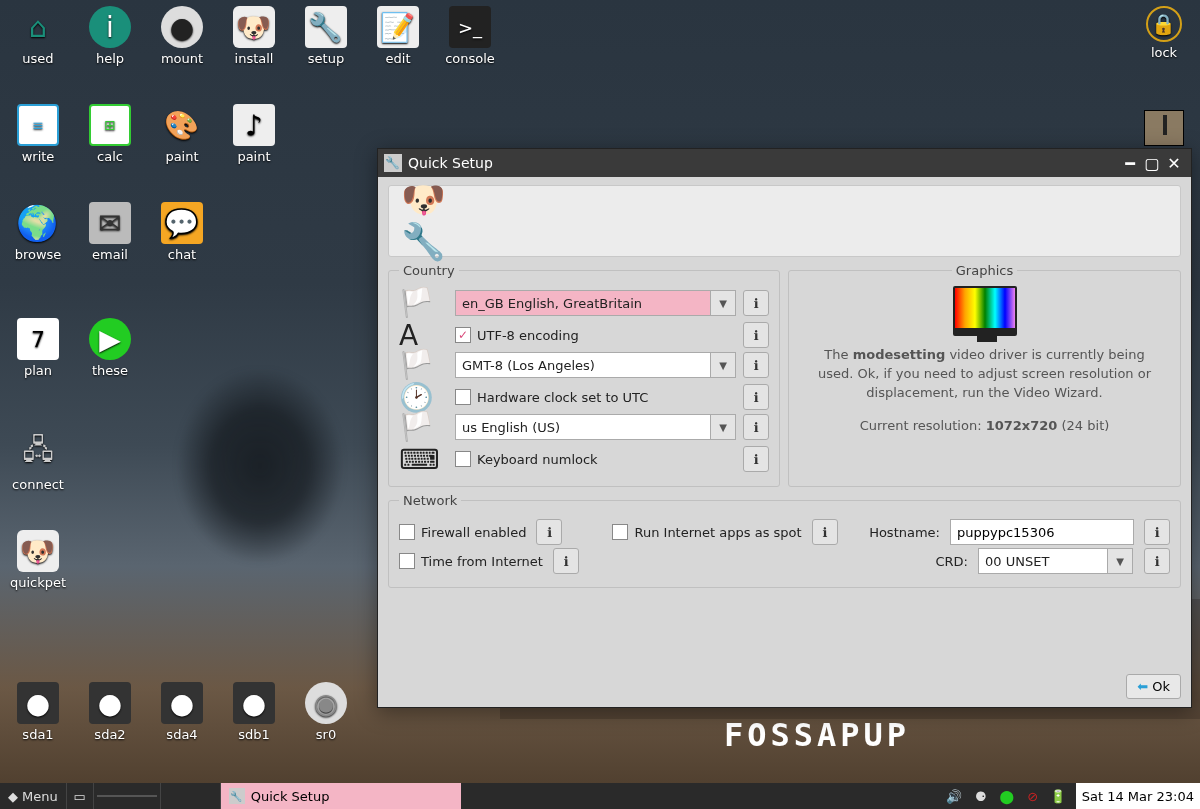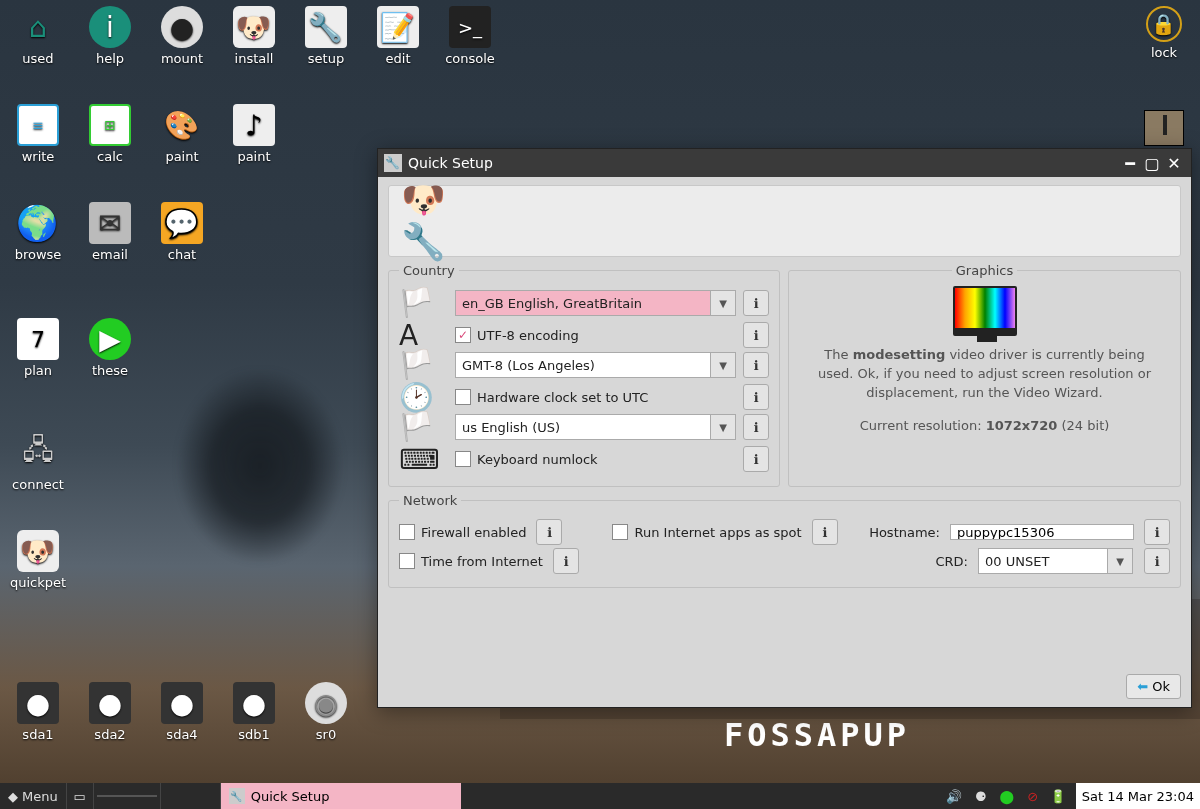--- a/index.html
+++ b/index.html
@@ -93,21 +93,21 @@
 .monitor {
   width:64px; height:50px; margin:0 auto 10px; border:2px solid #222; border-bottom:8px solid #222; border-radius:2px;
   background: linear-gradient(90deg, red, orange, yellow, green, cyan, blue, violet);
   position:relative;
 }
 .monitor::after{content:""; position:absolute; left:22px; bottom:-14px; width:20px; height:6px; background:#222;}
 .gtext { color:#555; line-height:1.45; padding:0 6px;}
 
 .network .nrow { display:flex; align-items:center; gap:10px; flex-wrap:wrap; margin:3px 0;}
 .nrow .gap { flex:1; }
-.txtinput { height:16px; background:#fff; border:1px solid #aaa; padding:0 6px; font-size:13px; min-width:120px;}
+.txtinput { height:26px; background:#fff; border:1px solid #aaa; padding:0 6px; font-size:13px; min-width:120px;}
 
 .okbtn {
   align-self:flex-end; margin-top:auto; background:#e8e8e8; border:1px solid #aaa; border-radius:3px;
   padding:4px 10px; display:flex; align-items:center; gap:4px; cursor:pointer; font-size:13px;
 }
 
 
 .taskbar {
   position:absolute; left:0; right:0; bottom:0; height:26px; background:#2a2a2a; color:#ddd;
   display:flex; align-items:stretch; font-size:13px;

